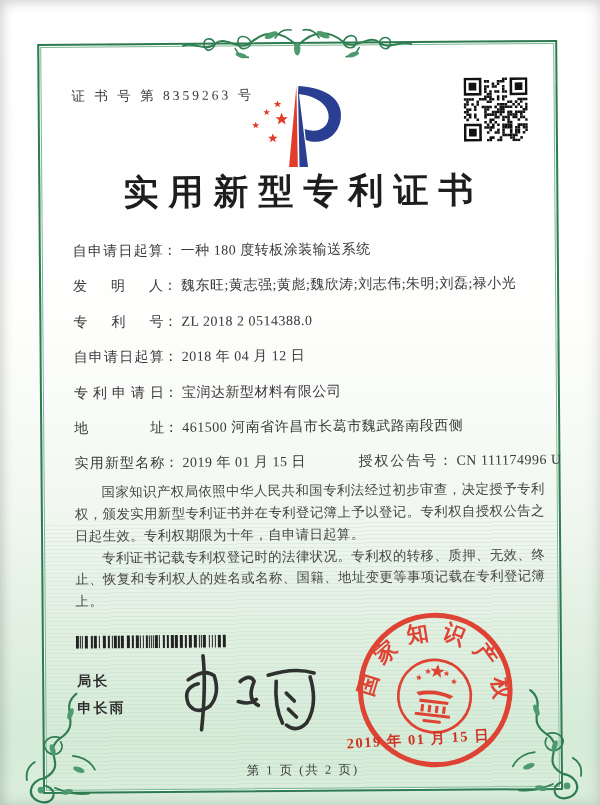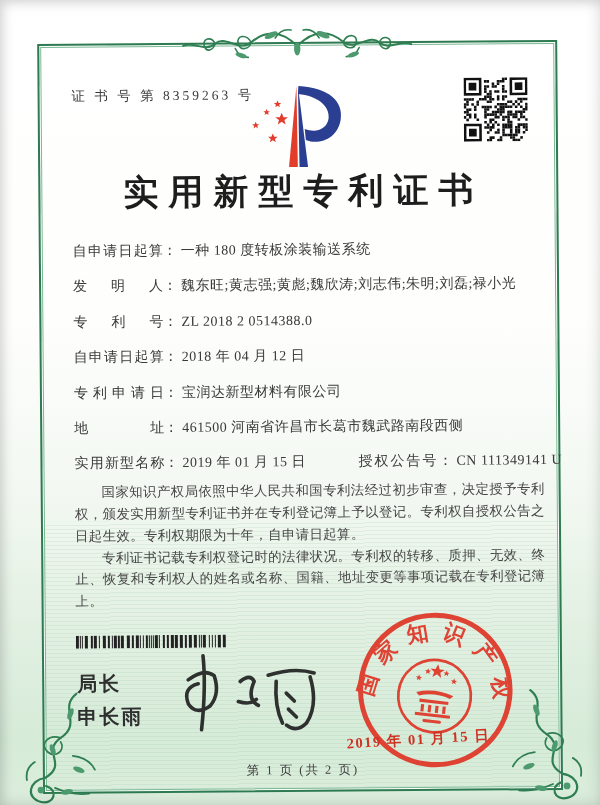--- a/index.html
+++ b/index.html
@@ -40,21 +40,21 @@
   .fvalue.w1{width:176px;flex:none;}
   .flabel2{flex:none;letter-spacing:2px;}
 
   .paras{position:absolute;left:74px;right:56px;top:480px;z-index:5;color:#464646;
     font-size:13.4px;line-height:1.63;text-align:justify;letter-spacing:.4px;}
   .paras p{margin:0;text-indent:2em;}
 
   .barcode{position:absolute;left:74px;top:634px;z-index:5;}
 
   .officer{position:absolute;left:75px;top:672px;z-index:5;color:#2f2f2f;
-    font-family:"Liberation Sans","DejaVu Sans",sans-serif;font-weight:bold;font-size:20px;line-height:1.0;}
+    font-family:"Liberation Sans","DejaVu Sans",sans-serif;font-weight:bold;font-size:14px;line-height:1.0;}
   .officer div{margin-bottom:13px;letter-spacing:2px;}
 
   .signature{position:absolute;left:162px;top:645px;z-index:6;}
 
   .seal{position:absolute;left:350px;top:608px;z-index:7;transform:rotate(7deg);opacity:.92;}
   .seal-date{position:absolute;left:344px;top:731px;z-index:8;color:#cf3222;font-size:14.5px;
     letter-spacing:1.5px;transform:rotate(-3deg);font-weight:600;white-space:nowrap;}
 
   .footer{position:absolute;left:0;right:0;top:762px;z-index:5;text-align:center;
     font-size:12.5px;color:#3f3f3f;letter-spacing:2px;}
@@ -389,21 +389,21 @@
         <span class="flabel">地址</span>
           <span class="colon">：</span>
         <span class="fvalue">461500 河南省许昌市长葛市魏武路南段西侧</span>
       </div>
       <div class="row">
         <span class="flabel">实用新型名称</span>
           <span class="colon">：</span>
         <span class="fvalue w1">2019 年 01 月 15 日</span>
         <span class="flabel2">授权公告号</span>
           <span class="colon">：</span>
-        <span class="fvalue">CN 111349141 U</span>
+        <span class="fvalue">CN 111174996 U</span>
       </div>
     </div>
 
     <div class="paras">
       <p>国家知识产权局依照中华人民共和国专利法经过初步审查，决定授予专利权，颁发实用新型专利证书并在专利登记簿上予以登记。专利权自授权公告之日起生效。专利权期限为十年，自申请日起算。</p>
       <p>专利证书记载专利权登记时的法律状况。专利权的转移、质押、无效、终止、恢复和专利权人的姓名或名称、国籍、地址变更等事项记载在专利登记簿上。</p>
     </div>
 
     <svg class="barcode" id="barcode" width="150" height="13" viewBox="0 0 150 13">
         <rect x="0" y="0" width="3" height="13" fill="#222"></rect>

